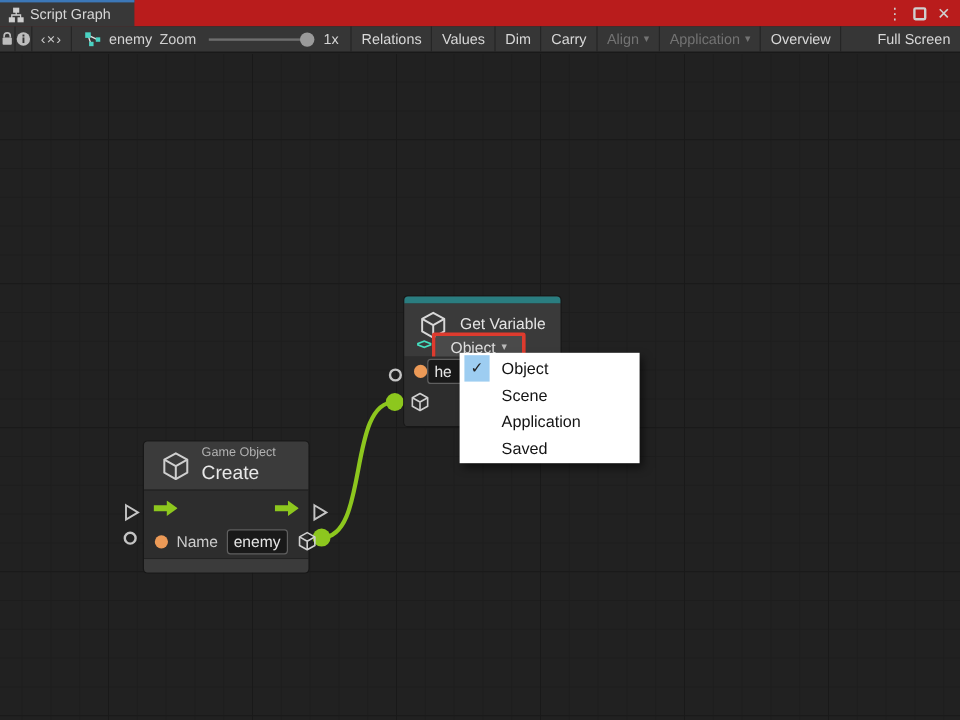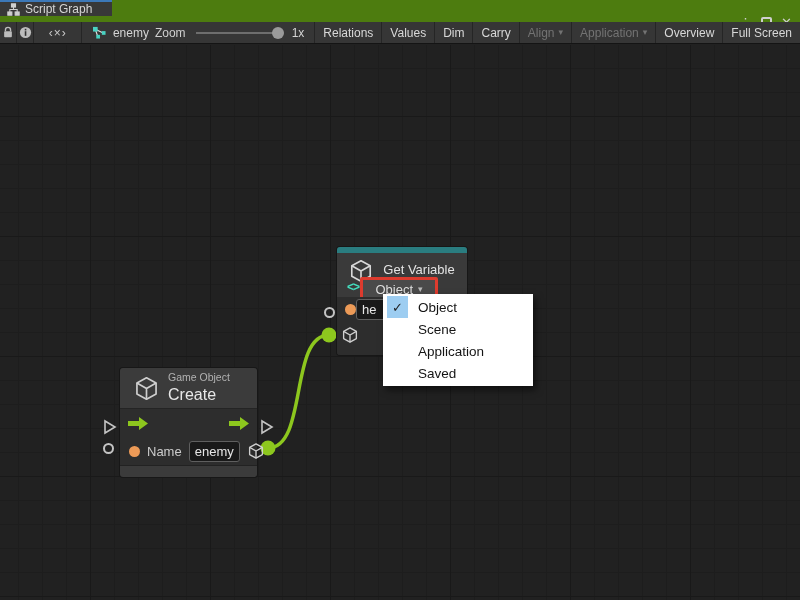--- a/index.html
+++ b/index.html
@@ -1,40 +1,40 @@
 <!DOCTYPE html>
 <html><head>
 <meta charset="utf-8">
 <style>
   * { margin:0; padding:0; box-sizing:border-box; }
   html,body { width:800px; height:600px; overflow:hidden; }
   body { font-family:"Liberation Sans","DejaVu Sans",sans-serif; background:#212121; position:relative; }
 
   
-  .tabbar { position:absolute; left:0; top:0; width:800px; height:22px; background:#4d7c0f; display:flex; align-items:stretch;flex-direction:column; }
+  .tabbar { position:absolute; left:0; top:0; width:800px; height:22px; background:#b91c1c; display:flex; align-items:stretch; }
   .tab { width:112px; background:#383838; border-top:2px solid #3c78b8; display:flex; align-items:center; gap:5px; padding-left:7px; color:#d6d6d6; font-size:12px; }
   .win-controls { margin-left:auto; display:flex; align-items:center; gap:9px; padding-right:8px; color:#cfcfcf; }
   .wc-menu { font-size:13px; line-height:1; cursor:default; }
   .wc-max { width:11px; height:11px; border:2px solid #cfcfcf; border-radius:2px; }
   .wc-close { font-size:13px; line-height:1; }
 
   
   .toolbar { position:absolute; left:0; top:22px; width:800px; height:22px; background:#363636; border-bottom:1px solid #141414; display:flex; align-items:stretch; font-size:12px; color:#d4d4d4; }
   .tseg { display:flex; align-items:center; justify-content:center; border-right:1px solid #252525; }
   .tseg.icon-seg { width:25px; }
   .tseg.code-seg { width:70px; color:#c9c9c9; font-size:12px; letter-spacing:1px; }
   .mid-seg { flex:1; display:flex; align-items:center; padding:0 10px; gap:6px; border-right:1px solid #252525; }
   .crumb-label { font-size:12px; color:#d4d4d4; }
   .zoom-label { margin-left:auto; color:#cfcfcf; }
   .slider { position:relative; width:86px; height:12px; margin:0 4px; }
   .slider .track { position:absolute; left:0; right:0; top:5px; height:2px; background:#6e6e6e; }
   .slider .knob { position:absolute; right:-2px; top:0px; width:12px; height:12px; border-radius:50%; background:#9a9a9a; }
   .tbtn { display:flex; align-items:center; gap:4px; padding:0 8px; border-right:1px solid #252525; color:#d8d8d8; cursor:default; white-space:nowrap; }
   .tbtn.disabled { color:#737373;justify-content:flex-end; }
-  .tbtn:last-child { border-right:none; }
+  .tbtn:last-child { border-right:none;margin-left:22px; }
   .caret { font-size:9px; line-height:1; }
 
   
   .canvas { position:absolute; left:0; top:45px; width:800px; height:555px;
     background-color:#212121;
     background-image:
       linear-gradient(to right,#191919 1px,transparent 1px),
       linear-gradient(to bottom,#191919 1px,transparent 1px),
       linear-gradient(to right,#1d1d1d 1px,transparent 1px),
       linear-gradient(to bottom,#1d1d1d 1px,transparent 1px);

